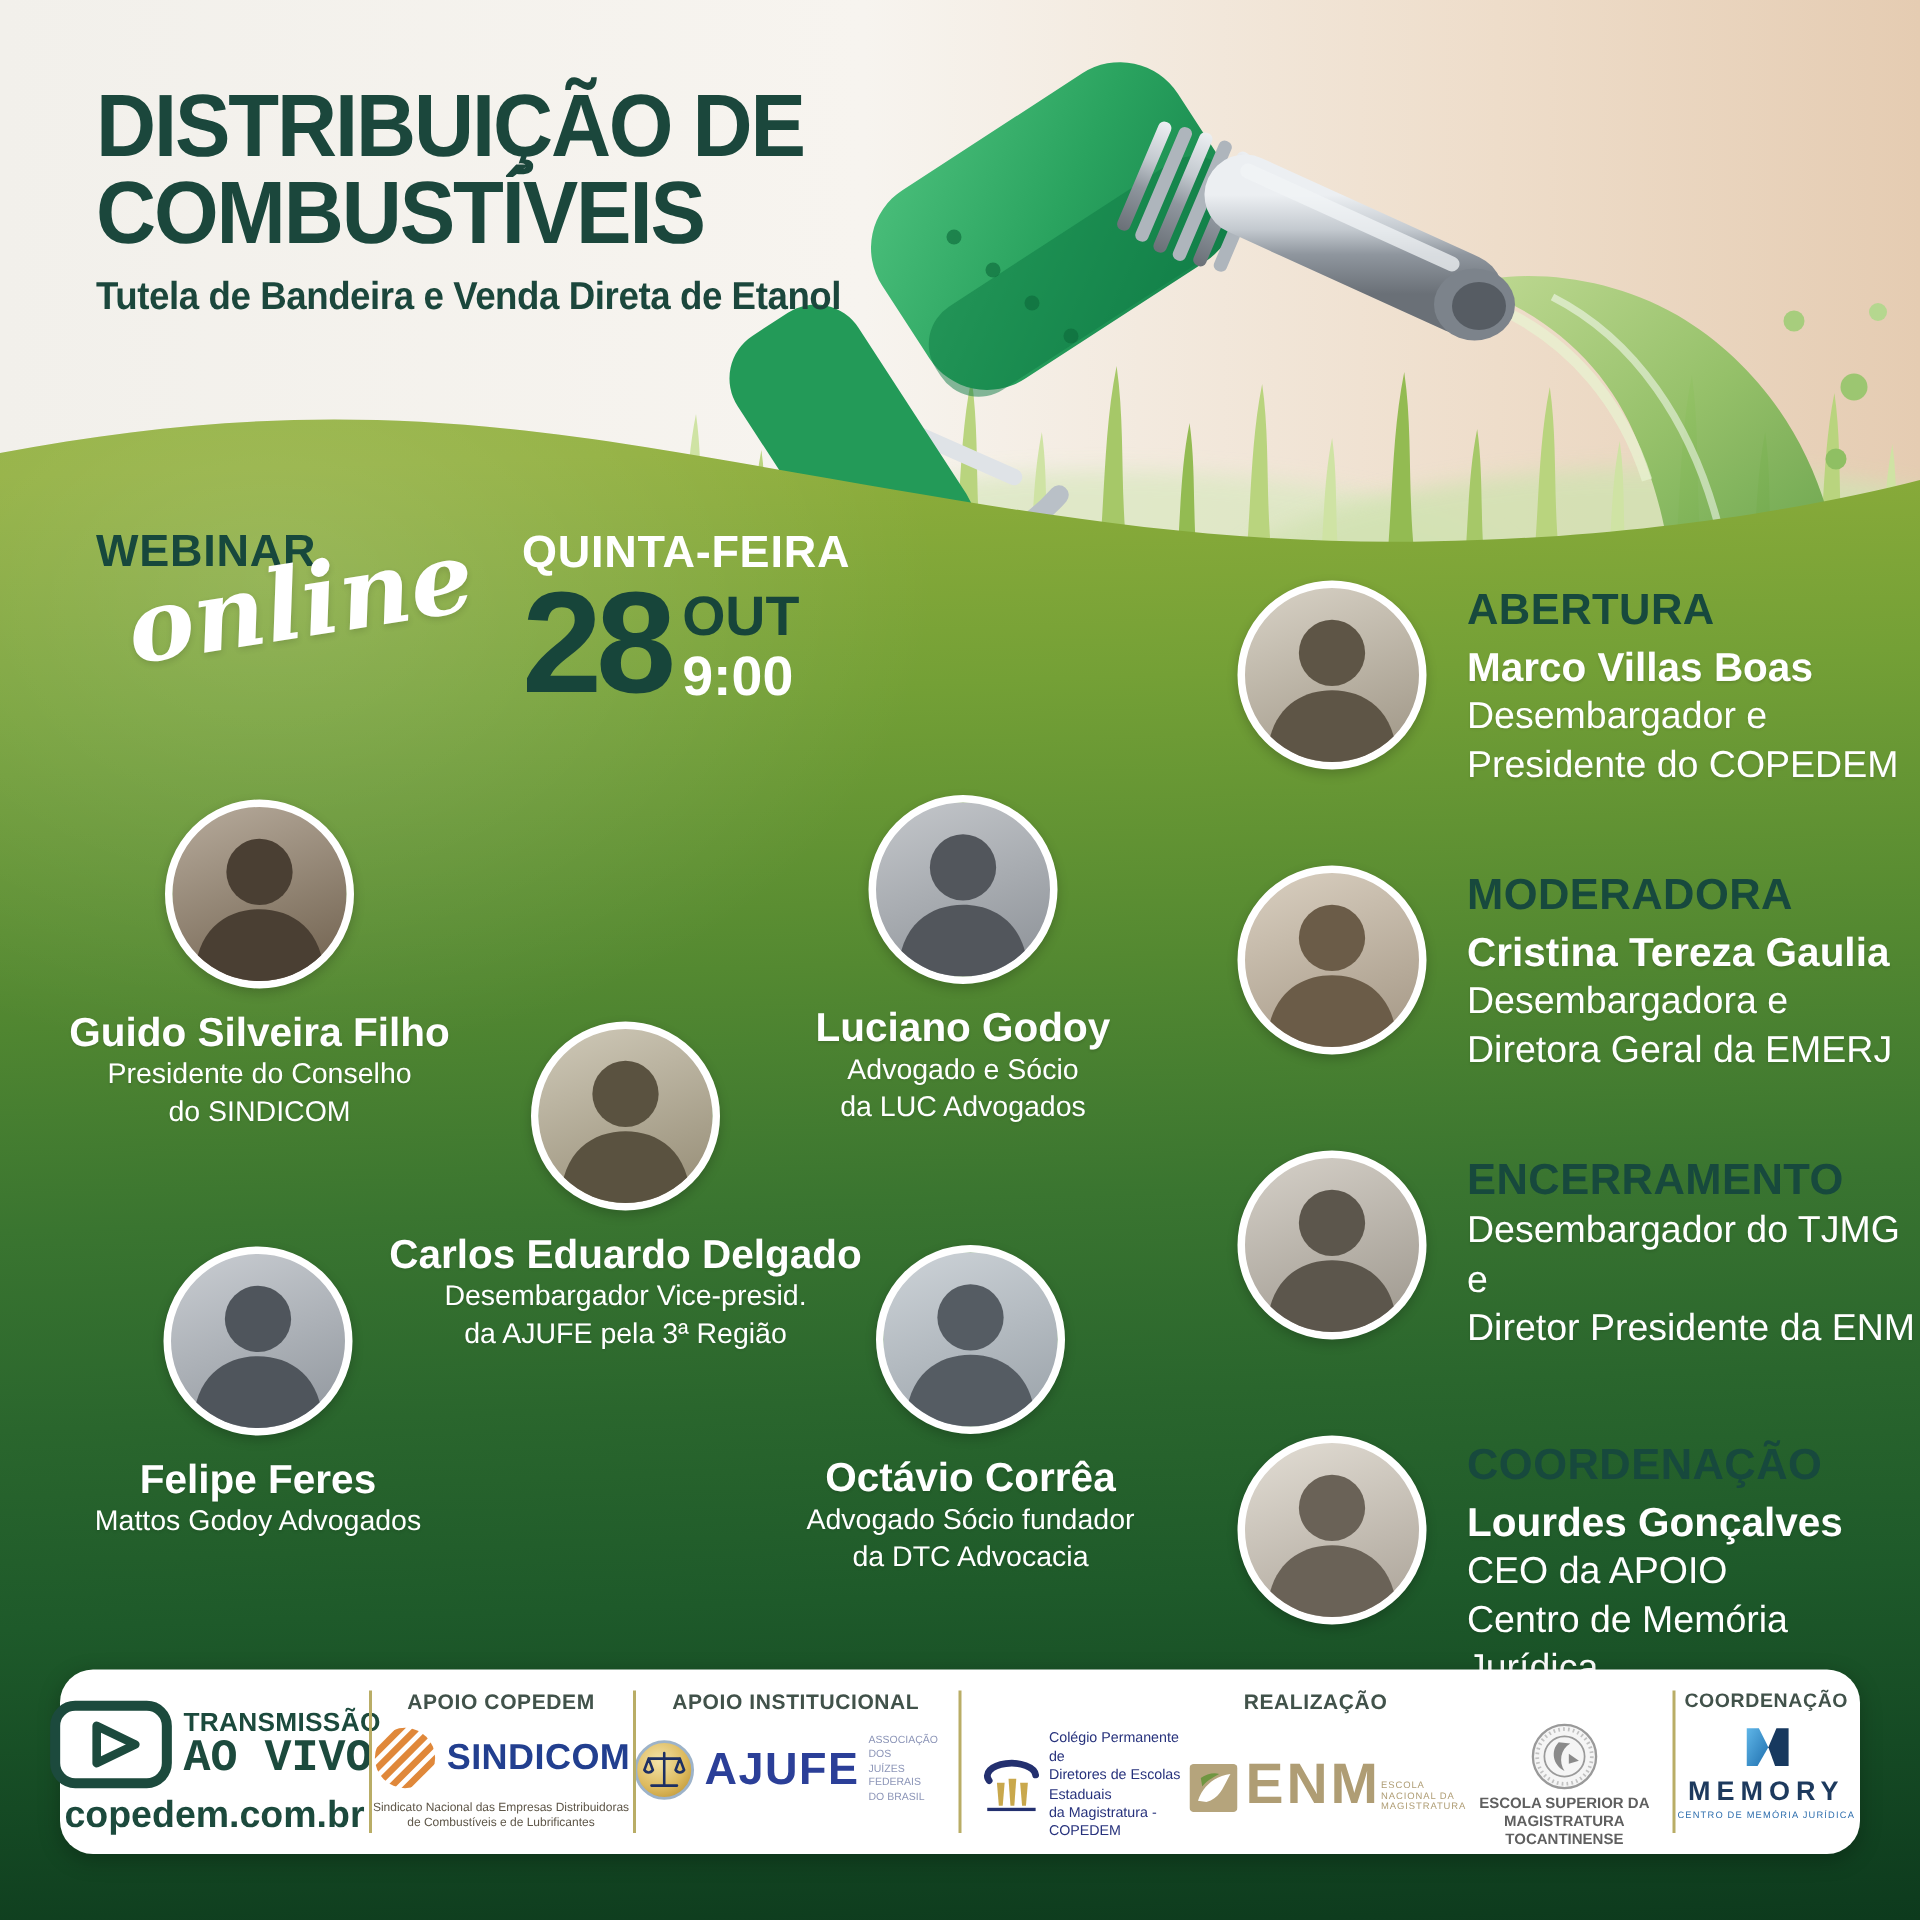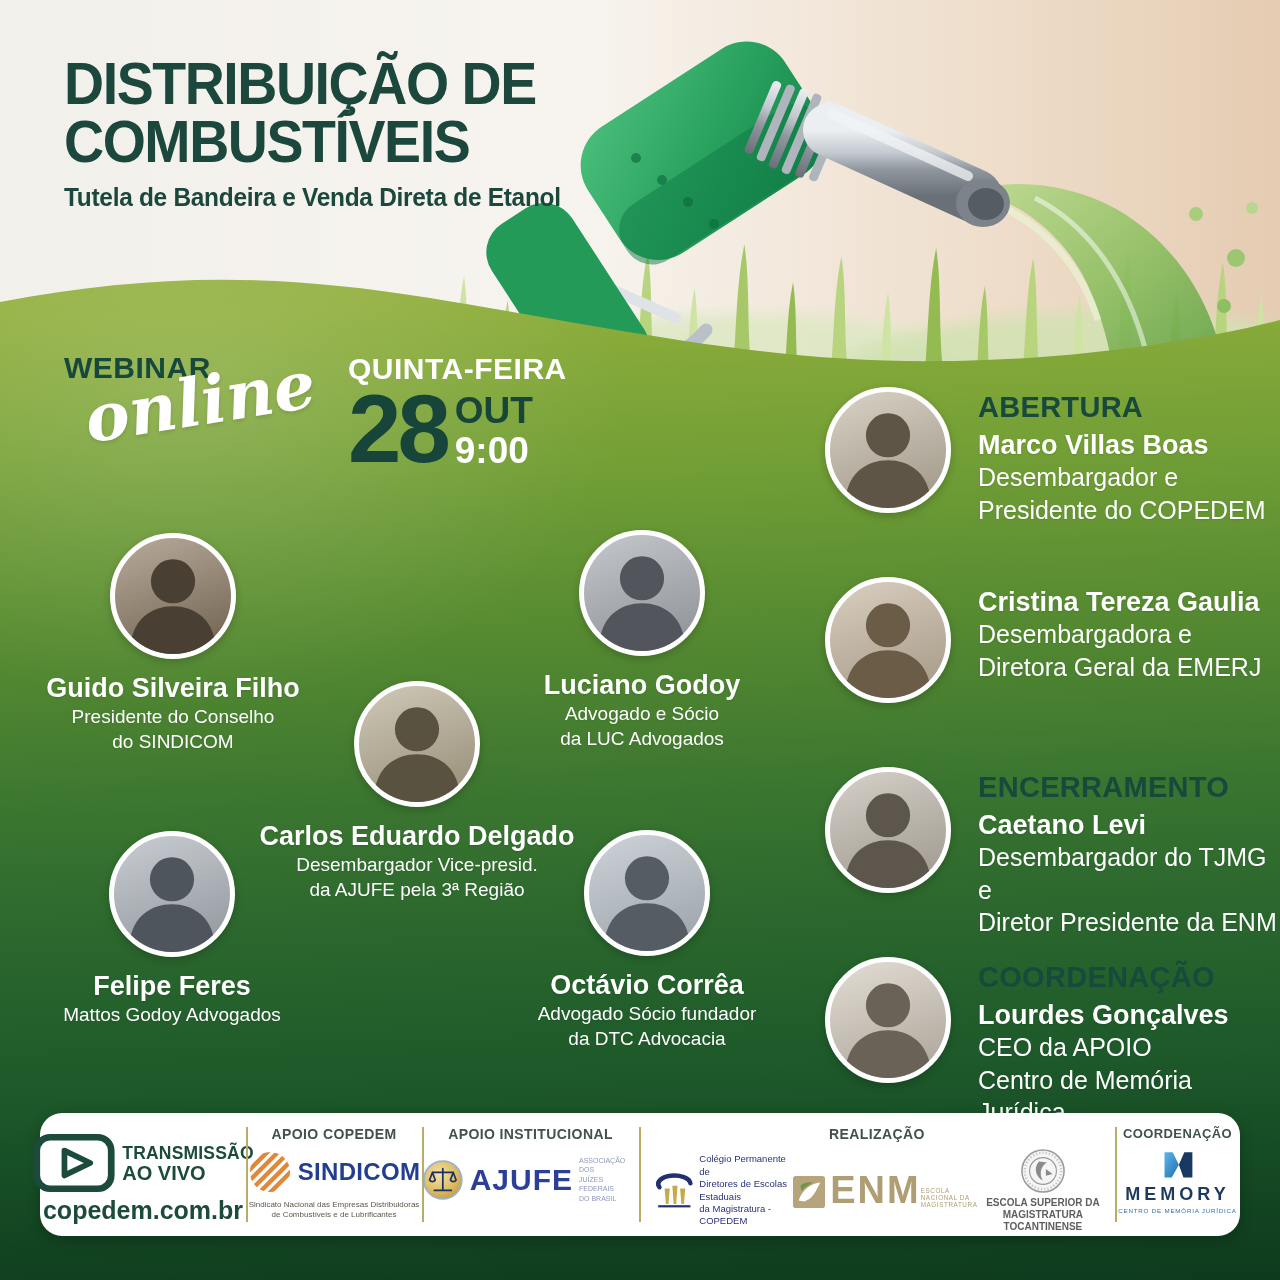--- a/index.html
+++ b/index.html
@@ -83,21 +83,21 @@
   .cell{position:relative;display:flex;flex-direction:column;align-items:center;
     box-sizing:border-box;padding-top:13px;}
   .cell+.cell::before{content:'';position:absolute;left:0;top:14px;bottom:14px;
     width:1.5px;background:#b9ad66;}
   .c1{width:206px;}.c2{width:176px;}.c3{width:217px;}.c4{width:476px;}.c5{width:125px;}
   .cell-heading{font-size:14px;font-weight:700;color:#41524a;letter-spacing:.4px;}
 
   .live-row{display:flex;align-items:center;margin-top:6px;}
   .live-col{margin-left:6px;color:#1c4a3d;}
   .live-l1{font-size:17.5px;font-weight:600;letter-spacing:.2px;}
-  .live-l2{font-size:20px;font-weight:900;line-height:.95;}
+  .live-l2{font-size:30px;font-weight:900;line-height:.95;font-family:Liberation Mono, monospace;}
   .live-url{font-size:25px;font-weight:800;color:#1c4a3d;margin-top:2px;cursor:pointer;}
 
   .logo-row{display:flex;align-items:center;margin-top:8px;}
   .sindicom-word{font-size:24px;font-weight:700;color:#223f8f;margin-left:6px;letter-spacing:.3px;}
   .small-cap{font-size:8px;color:#5e5648;line-height:1.3;text-align:center;margin-top:6px;}
   .ajufe-word{font-size:30px;font-weight:600;color:#2b3f98;letter-spacing:1px;margin-left:6px;}
   .ajufe-cap{font-size:7px;color:#8d96b8;line-height:1.35;text-align:left;margin-left:6px;}
   .real-row{display:flex;align-items:center;justify-content:space-between;width:100%;
     padding:6px 14px 0 14px;box-sizing:border-box;}
   .copedem-group{display:flex;align-items:center;}
@@ -244,36 +244,36 @@
     </div>
 
     <div class="role r1">
       <div class="avatar av-cristina">
         <svg viewBox="0 0 126 126">
             <circle cx="63" cy="47" r="24" fill="#6b5c48"></circle>
             <path d="M16 126 C16 88 40 74 63 74 C86 74 110 88 110 126 Z" fill="#6b5c48"></path>
           </svg>
       </div>
       <div class="role-text">
+        <div class="role-heading">MODERADORA</div>
         <div class="role-name">Cristina Tereza Gaulia</div>
         <div class="role-line">Desembargadora e</div>
         <div class="role-line">Diretora Geral da EMERJ</div>
       </div>
     </div>
 
     <div class="role r2">
       <div class="avatar av-caetano">
         <svg viewBox="0 0 126 126">
             <circle cx="63" cy="47" r="24" fill="#5c564c"></circle>
             <path d="M16 126 C16 88 40 74 63 74 C86 74 110 88 110 126 Z" fill="#5c564c"></path>
           </svg>
       </div>
       <div class="role-text">
         <div class="role-heading">ENCERRAMENTO</div>
-        <div class="role-name">Caetano Levi</div>
         <div class="role-line">Desembargador do TJMG e</div>
         <div class="role-line">Diretor Presidente da ENM</div>
       </div>
     </div>
 
     <div class="role r3">
       <div class="avatar av-lourdes">
         <svg viewBox="0 0 126 126">
             <circle cx="63" cy="47" r="24" fill="#6a6257"></circle>
             <path d="M16 126 C16 88 40 74 63 74 C86 74 110 88 110 126 Z" fill="#6a6257"></path>

